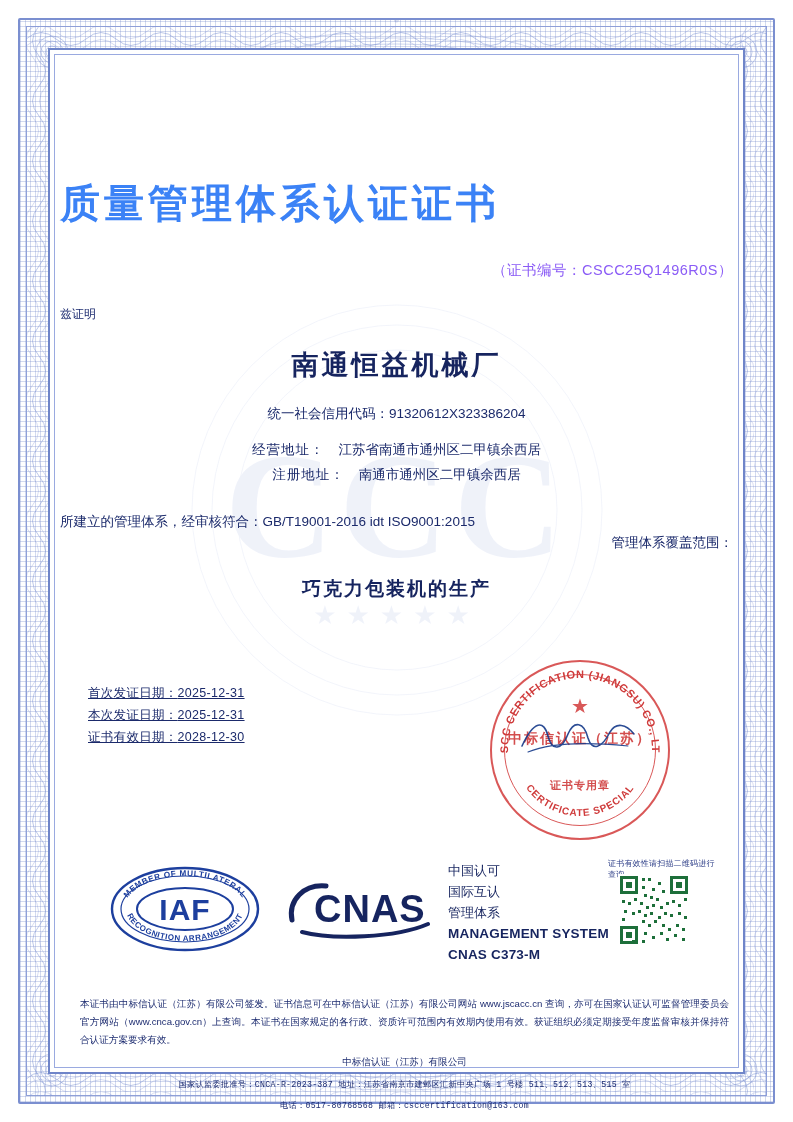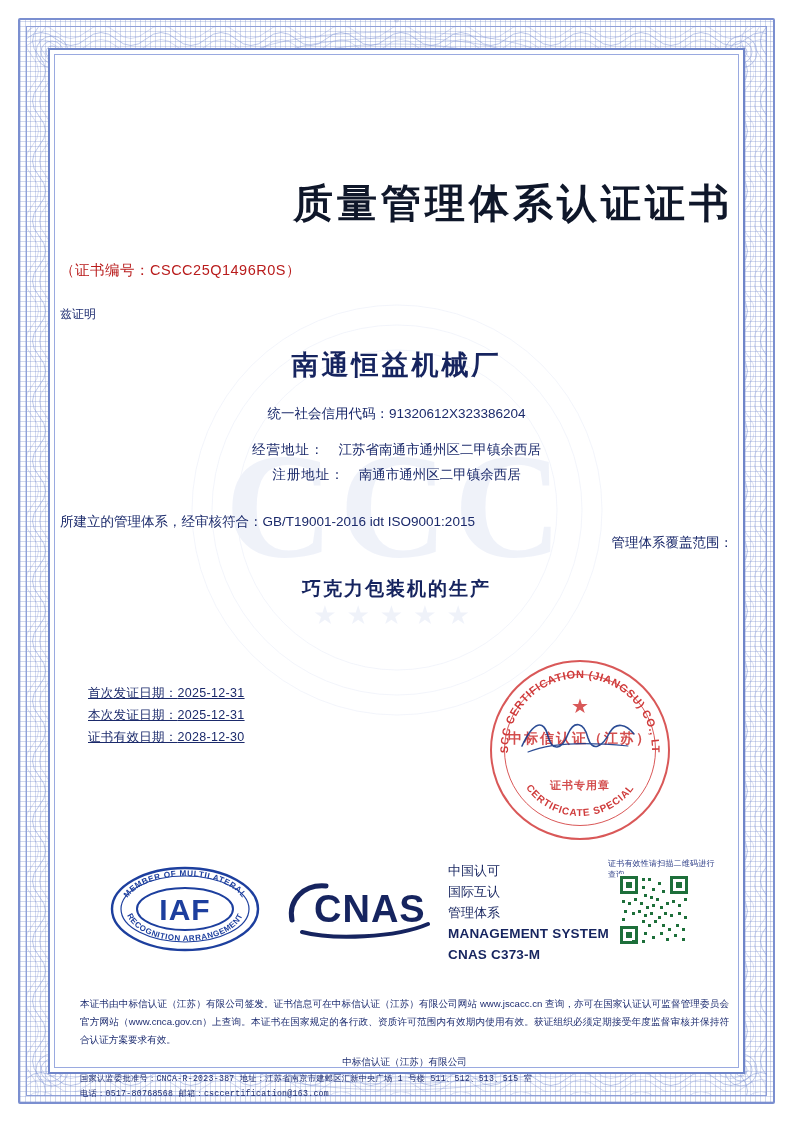--- a/index.html
+++ b/index.html
@@ -91,32 +91,32 @@
   
   .content {
     position: absolute;
     left: 60px;
     right: 60px;
     top: 60px;
     bottom: 60px;
   }
 
   .title {
-    text-align: right;
+    text-align: left;
     font-family: "Liberation Serif", serif;
     font-weight: bold;
     font-size: 40px;
     letter-spacing: 4px;
-    color: #0f172a;
+    color: #3b82f6;
     margin-top: 116px;
   }
   .cert-no {
-    text-align: left;
+    text-align: right;
     font-size: 14.5px;
-    color: #b91c1c;
+    color: #8b5cf6;
     margin-top: 30px;
     letter-spacing: .5px;
   }
   .hereby {
     font-size: 12px;
     color: #1d2c70;
     margin-top: 26px;
   }
   .company {
     text-align: center;
@@ -303,24 +303,25 @@
     right: 4px;
     top: 935px;
     font-size: 9.6px;
     line-height: 18px;
     color: #1d2c70;
   }
   .footer .line-just { text-align: justify; }
   .footer .center { text-align: center; }
   .footer .pubco { margin-top: 4px; }
   .footer .tiny {
-    text-align: left;
+    text-align: center;
     font-size: 8.2px;
     line-height: 15px;
     letter-spacing: .3px;
+    margin-top: 6px;
     font-family: "Liberation Mono", monospace;
   }
 </style>
 </head>
 <body>
 
 <div class="cert-page">
 
   <div class="guilloche-outer"></div>
 

